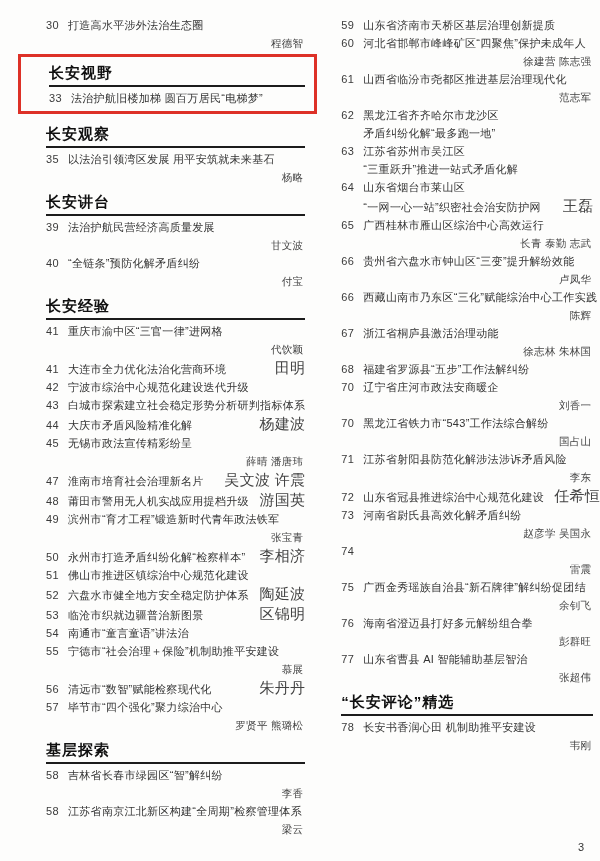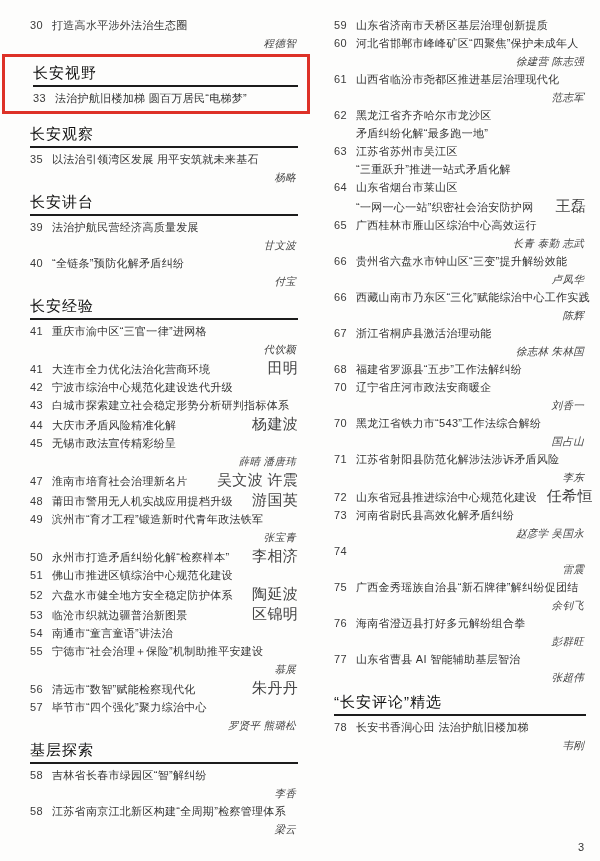--- a/index.html
+++ b/index.html
@@ -8,20 +8,21 @@
     width:600px;height:861px;
     background:#fdfdfc;
     font-family:"Liberation Sans","DejaVu Sans",sans-serif;
     color:#2e2e2e;
     overflow:hidden;
   }
   .columns{
     display:flex;
     padding:16px 10px 0 30px;
     gap:36px;
+    margin-left:16px;
   }
   .col{display:flex;flex-direction:column;}
   .col-left{width:268px;}
   .col-right{width:252px;}
   .row{
     display:flex;
     align-items:baseline;
     line-height:13px;
     padding:2.5px 0;
     font-size:11px;
@@ -40,32 +41,31 @@
     padding-left:10px;
     white-space:nowrap;
     color:#444;
     font-size:15px;
   }
   .author-line{
     justify-content:flex-end;
     color:#444;
     font-size:10.5px;
     padding-right:2px;
-    font-style:italic;
   }
   .cont .title{padding-left:22px;}
   .section{
     margin-top:7px;
     margin-bottom:2px;
     padding-bottom:3px;
     border-bottom:2px solid #1c1c1c;
   }
   .section-label{
     font-size:15px;
-    font-weight:normal;
+    font-weight:bold;
     color:#111;
     letter-spacing:1px;
     line-height:18px;
   }
   .highlight-box{
     border:3px solid var(--hl,#dd3127);
     margin:2px -12px 4px -28px;
     padding:0 9px 4px 28px;
   }
   .page-number{
@@ -354,21 +354,21 @@
         <div class="row item">
           <span class="num">77</span>
           <span class="title">山东省曹县 AI 智能辅助基层智治</span>
         </div>
         <div class="row author-line">
           <span>张超伟</span>
         </div>
         <div class="section"><span class="section-label">“长安评论”精选</span></div>
         <div class="row item">
           <span class="num">78</span>
-          <span class="title">长安书香润心田 法治护航旧楼加梯</span>
+          <span class="title">长安书香润心田 机制助推平安建设</span>
         </div>
         <div class="row author-line">
           <span>韦刚</span>
         </div>
       </div>
   </div>
   <div class="page-number">3</div>
 </div>
 
 </body></html>

